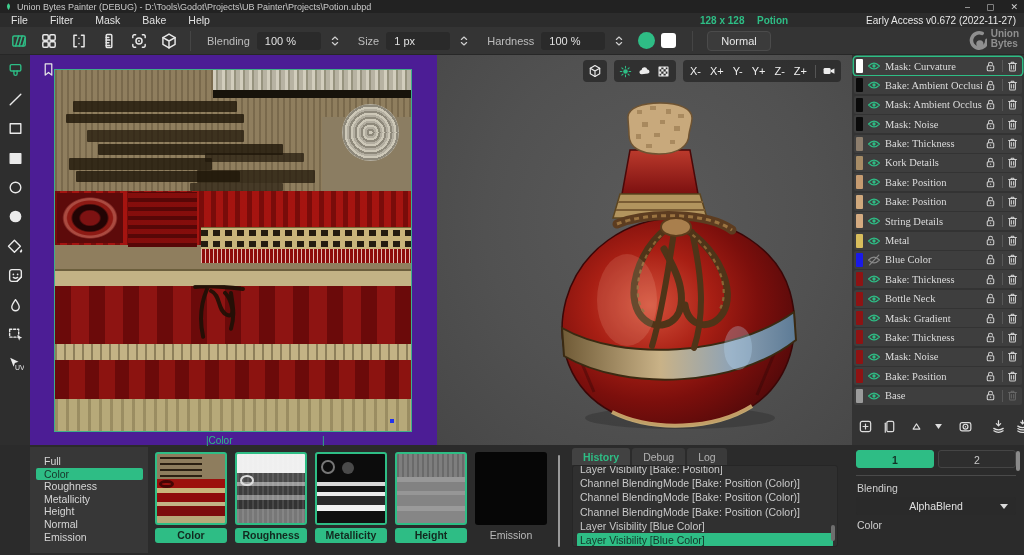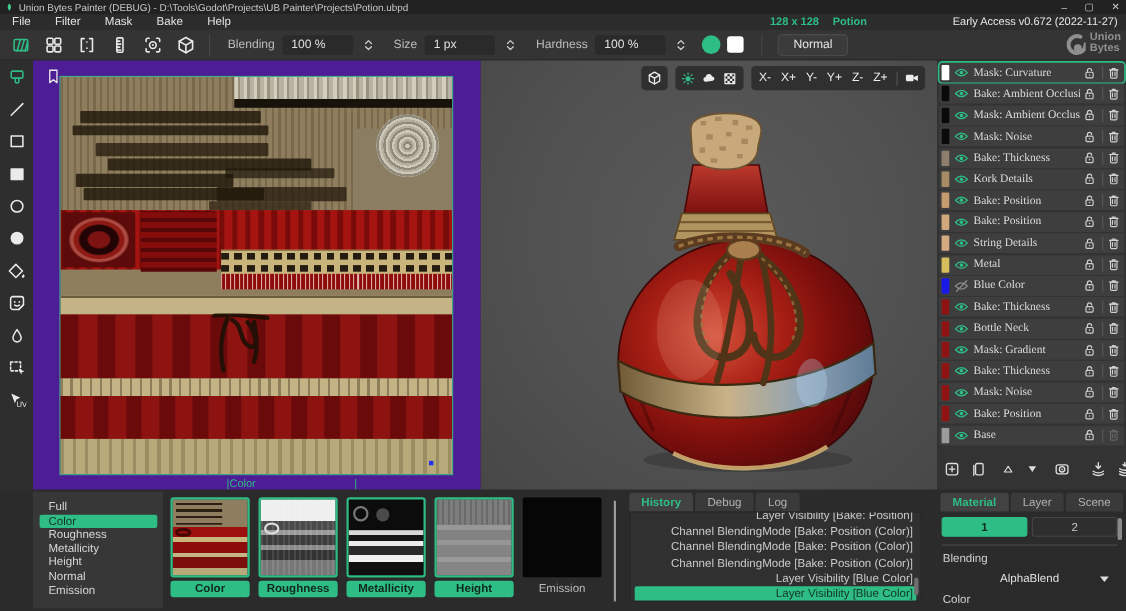--- a/index.html
+++ b/index.html
@@ -148,21 +148,21 @@
   .art-emission{background:#060606;}
   #bottom-divider{left:558px;top:455px;width:2px;height:92px;background:#9a9a9a;border-radius:1px;}
 
   
   #history-panel{left:565px;top:445px;width:280px;height:110px;}
   .tabs-row{display:flex;gap:2px;padding:3px 0 0 7px;font-size:10.5px;}
   .tab{padding:2.5px 11px;color:#b2b2b2;background:#3a3a3a;border-radius:3px 3px 0 0;}
   .tab.active{background:#424242;color:#2ebd85;font-weight:bold;}
   #history-list{margin:0 7px;height:82px;background:#303030;border:1px solid #262626;border-radius:3px;
     overflow:hidden;padding:2px 4px;font-size:10.5px;color:#c9c9c9;position:relative;box-sizing:border-box;}
-  .history-entry{height:14.2px;line-height:14.2px;white-space:nowrap;overflow:hidden;border-radius:2px;padding:0 3px;text-align:right;}
+  .history-entry{height:14.2px;line-height:14.2px;white-space:nowrap;overflow:hidden;border-radius:2px;padding:0 3px;}
   .history-entry:first-child{margin-top:-6px;}
   .history-entry.selected{background:#2ebd85;color:#14352a;}
   #history-scrollbar{position:absolute;right:2px;bottom:5px;width:4px;height:16px;background:#6e6e6e;border-radius:2px;}
 
   
   #material-panel{left:848px;top:445px;width:176px;height:110px;}
   #mat-body{margin:0 6px;position:relative;}
   .slot-row{display:flex;gap:4px;padding:5px 2px 4px 2px;}
   .slot{flex:1;height:18px;line-height:18px;border-radius:3px;text-align:center;font-size:10.5px;
         background:#2e2e2e;color:#cacaca;border:1px solid #454545;box-sizing:border-box;}
@@ -1046,25 +1046,20 @@
       <div class="history-entry">Channel BlendingMode [Bake: Position (Color)]</div>
       <div class="history-entry">Channel BlendingMode [Bake: Position (Color)]</div>
       <div class="history-entry">Channel BlendingMode [Bake: Position (Color)]</div>
       <div class="history-entry">Layer Visibility [Blue Color]</div>
       <div class="history-entry selected">Layer Visibility [Blue Color]</div>
       <div id="history-scrollbar"></div>
   </div>
 </div>
 
 <div id="material-panel" class="abs">
-  <div class="tabs-row" id="material-tabs">
-      <span class="tab active">Material</span>
-      <span class="tab">Layer</span>
-      <span class="tab">Scene</span>
-    </div>
   <div id="mat-body">
     <div class="slot-row" id="slot-row">
         <span class="slot selected">1</span>
         <span class="slot">2</span>
       </div>
     <div id="mat-scrollbar"></div>
     <div class="sep-h"></div>
     <div class="mat-label">Blending</div>
     <div id="blend-dropdown">
       <span>AlphaBlend</span>

